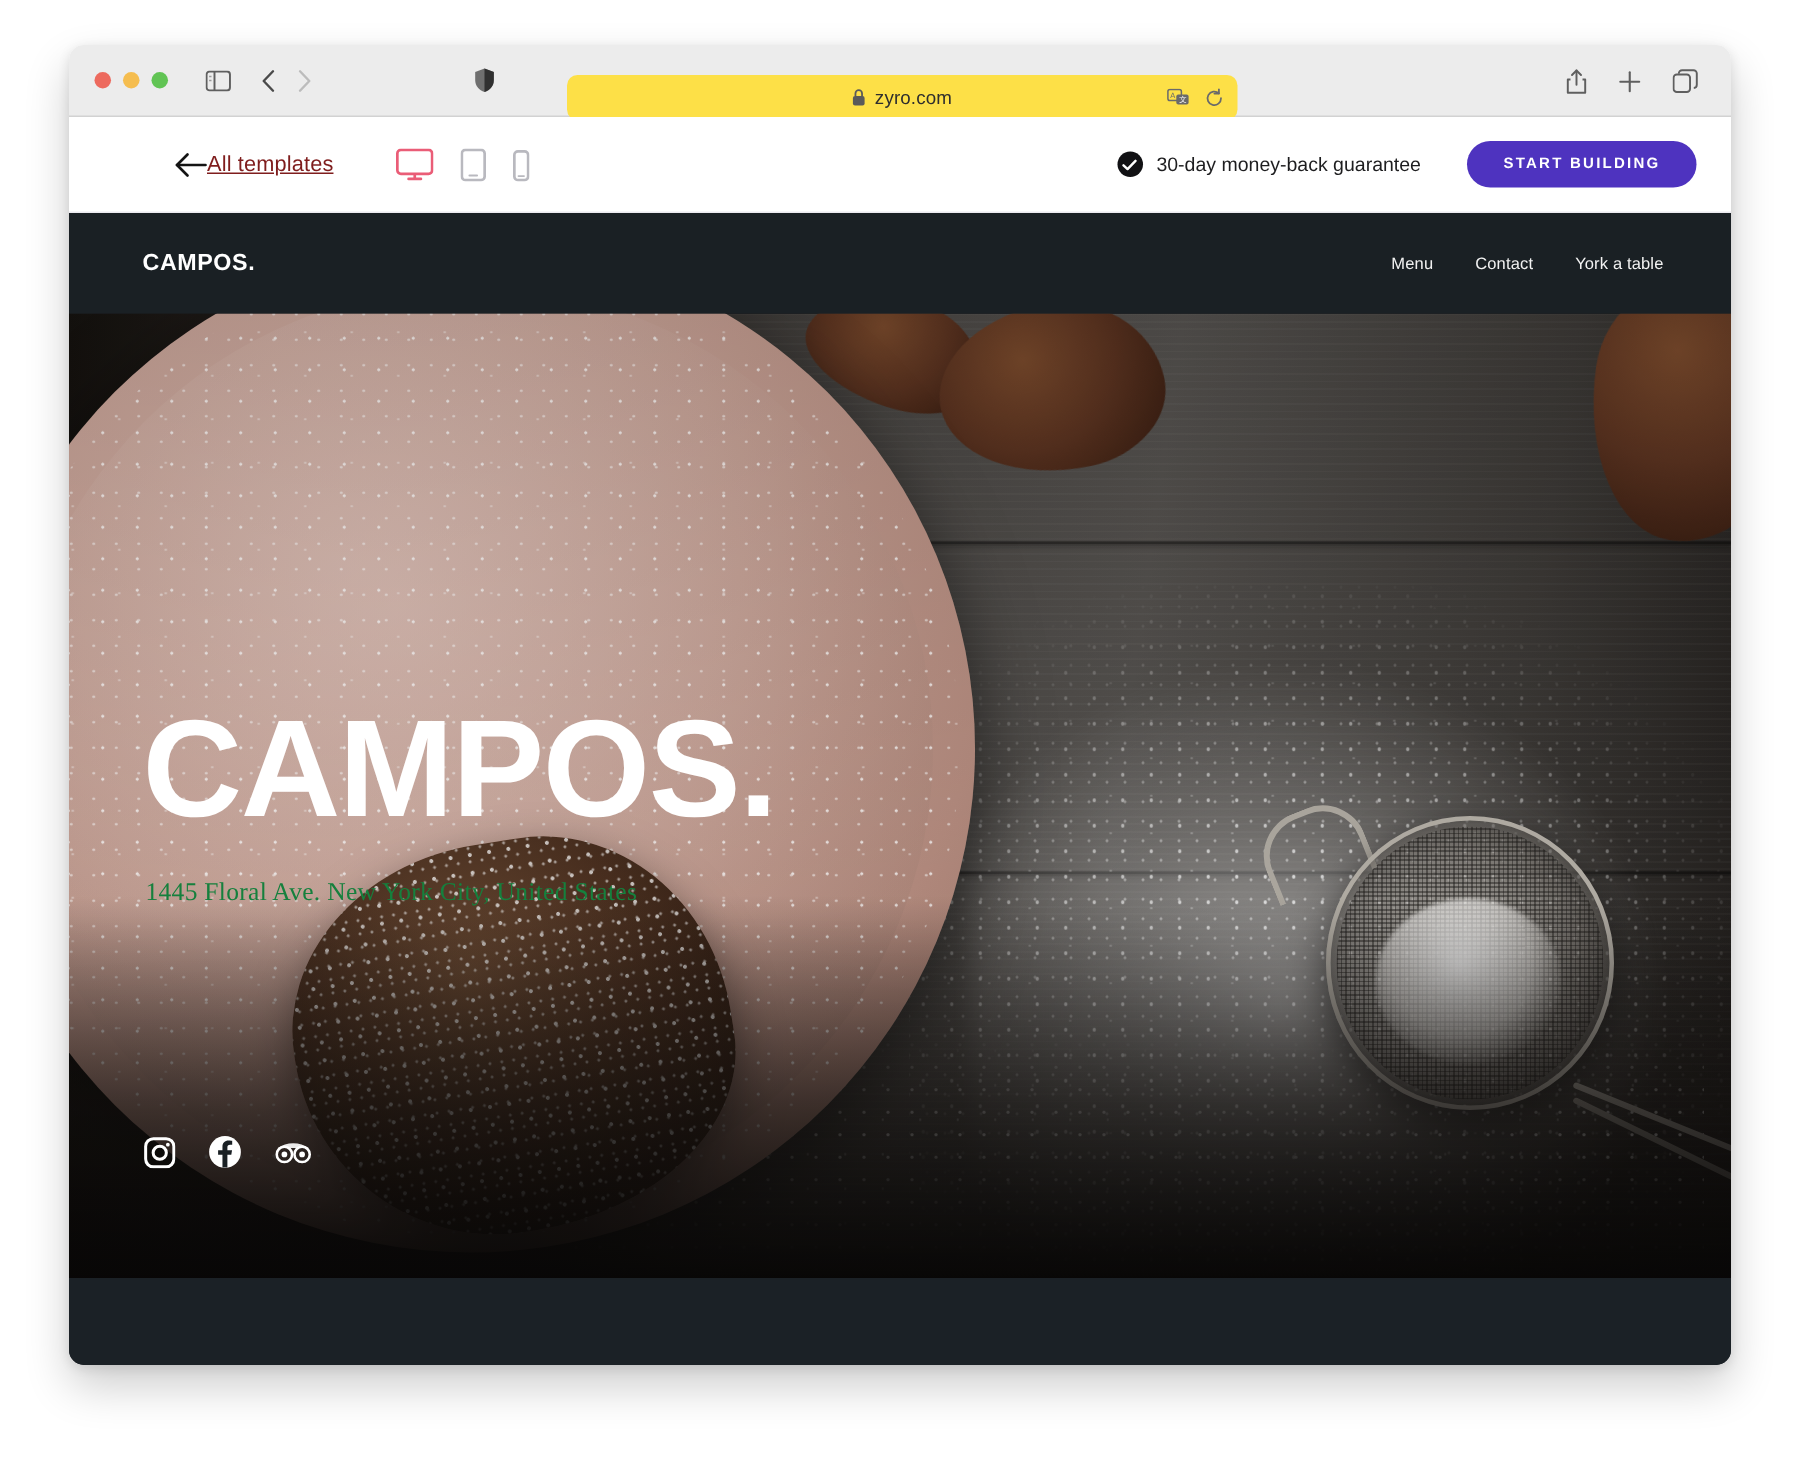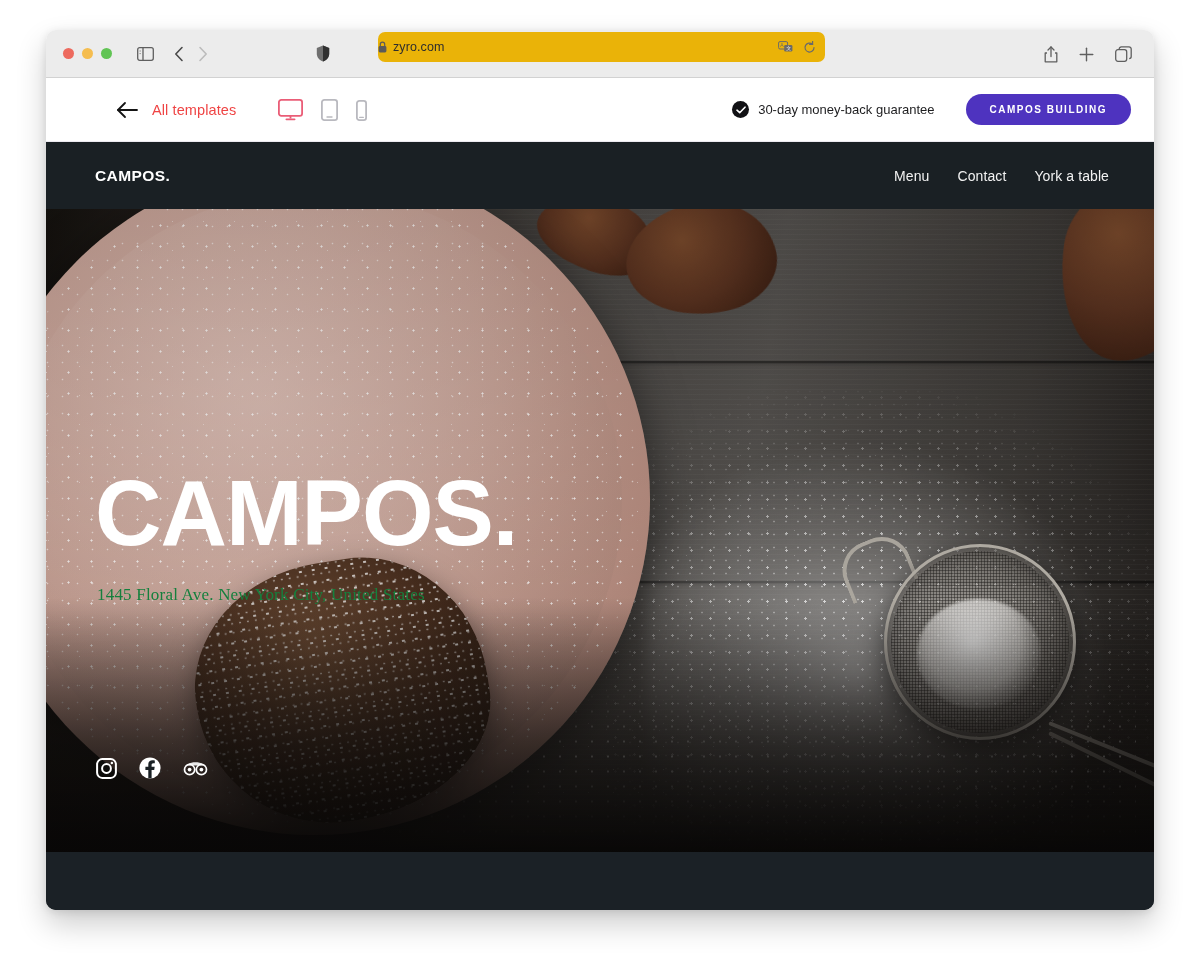--- a/index.html
+++ b/index.html
@@ -52,28 +52,28 @@
   }
   .sidebar-toggle { margin-left: 25px; }
   .nav-arrows { display: flex; align-items: center; gap: 14px; margin-left: 20px; }
   .nav-arrows .fwd { color: #bcbcbc; }
 
   .shield-wrap { margin-left: 108px; }
 
   .url-bar {
     position: absolute;
     left: 332px;
-    top: 2px;
+    top: 20px;
     width: 447px;
     height: 30px;
-    background: #eab308;
+    background: #fde047;
     border-radius: 7px;
     display: flex;
     align-items: center;
-    justify-content: flex-start;
+    justify-content: center;
     gap: 6px;
   }
   .url-text {
     font-size: 12.5px;
     color: #2e2e2e;
     letter-spacing: 0.1px;
   }
   .url-right {
     position: absolute;
     right: 9px;
@@ -99,24 +99,24 @@
   .app-bar {
     position: relative;
     height: 64px;
     background: #ffffff;
     border-bottom: 1px solid #eceaf0;
     display: flex;
     align-items: center;
   }
   .back-arrow { margin-left: 70px; color: #1a1a1a; display: flex; align-items: center; }
   .all-templates {
-    margin-left: 14px;
     font-size: 14.5px;
-    color: #ef4444;
+    color: #7f1d1d;
     letter-spacing: 0.1px;
+    text-decoration: underline;
   }
   .device-switch {
     display: flex;
     align-items: flex-end;
     gap: 18px;
     margin-left: 42px;
   }
   .device-btn { display: flex; align-items: center; justify-content: center; }
   .device-btn.active { color: #ea5d77; }
   .device-btn.idle { color: #b9b9bf; }
@@ -182,21 +182,21 @@
   }
   .site-nav {
     position: absolute;
     right: 45px;
     display: flex;
     align-items: center;
     gap: 28px;
   }
   .site-nav a {
     color: #f2f2f2;
-    font-size: 14px;
+    font-size: 11px;
     text-decoration: none;
     letter-spacing: 0.1px;
   }
 
   
   .hero {
     position: relative;
     height: 648px;
     overflow: hidden;
     background: #120f0e;
@@ -579,21 +579,21 @@
 
     <div class="app-bar-right">
       <div class="guarantee">
         <span class="check-badge">
           <svg width="10" height="8" viewBox="0 0 10 8">
             <polyline points="1,4.2 3.7,6.7 9,1.2" stroke="#ffffff" stroke-width="1.6" fill="none" stroke-linecap="round" stroke-linejoin="round"></polyline>
           </svg>
         </span>
         <span>30-day money-back guarantee</span>
       </div>
-      <button class="start-btn">CAMPOS BUILDING</button>
+      <button class="start-btn">START BUILDING</button>
     </div>
   </div>
 
   <div class="site">
 
     <div class="site-header">
       <span class="site-logo">CAMPOS.</span>
       <nav class="site-nav">
         <a href="#">Menu</a>
         <a href="#">Contact</a>

